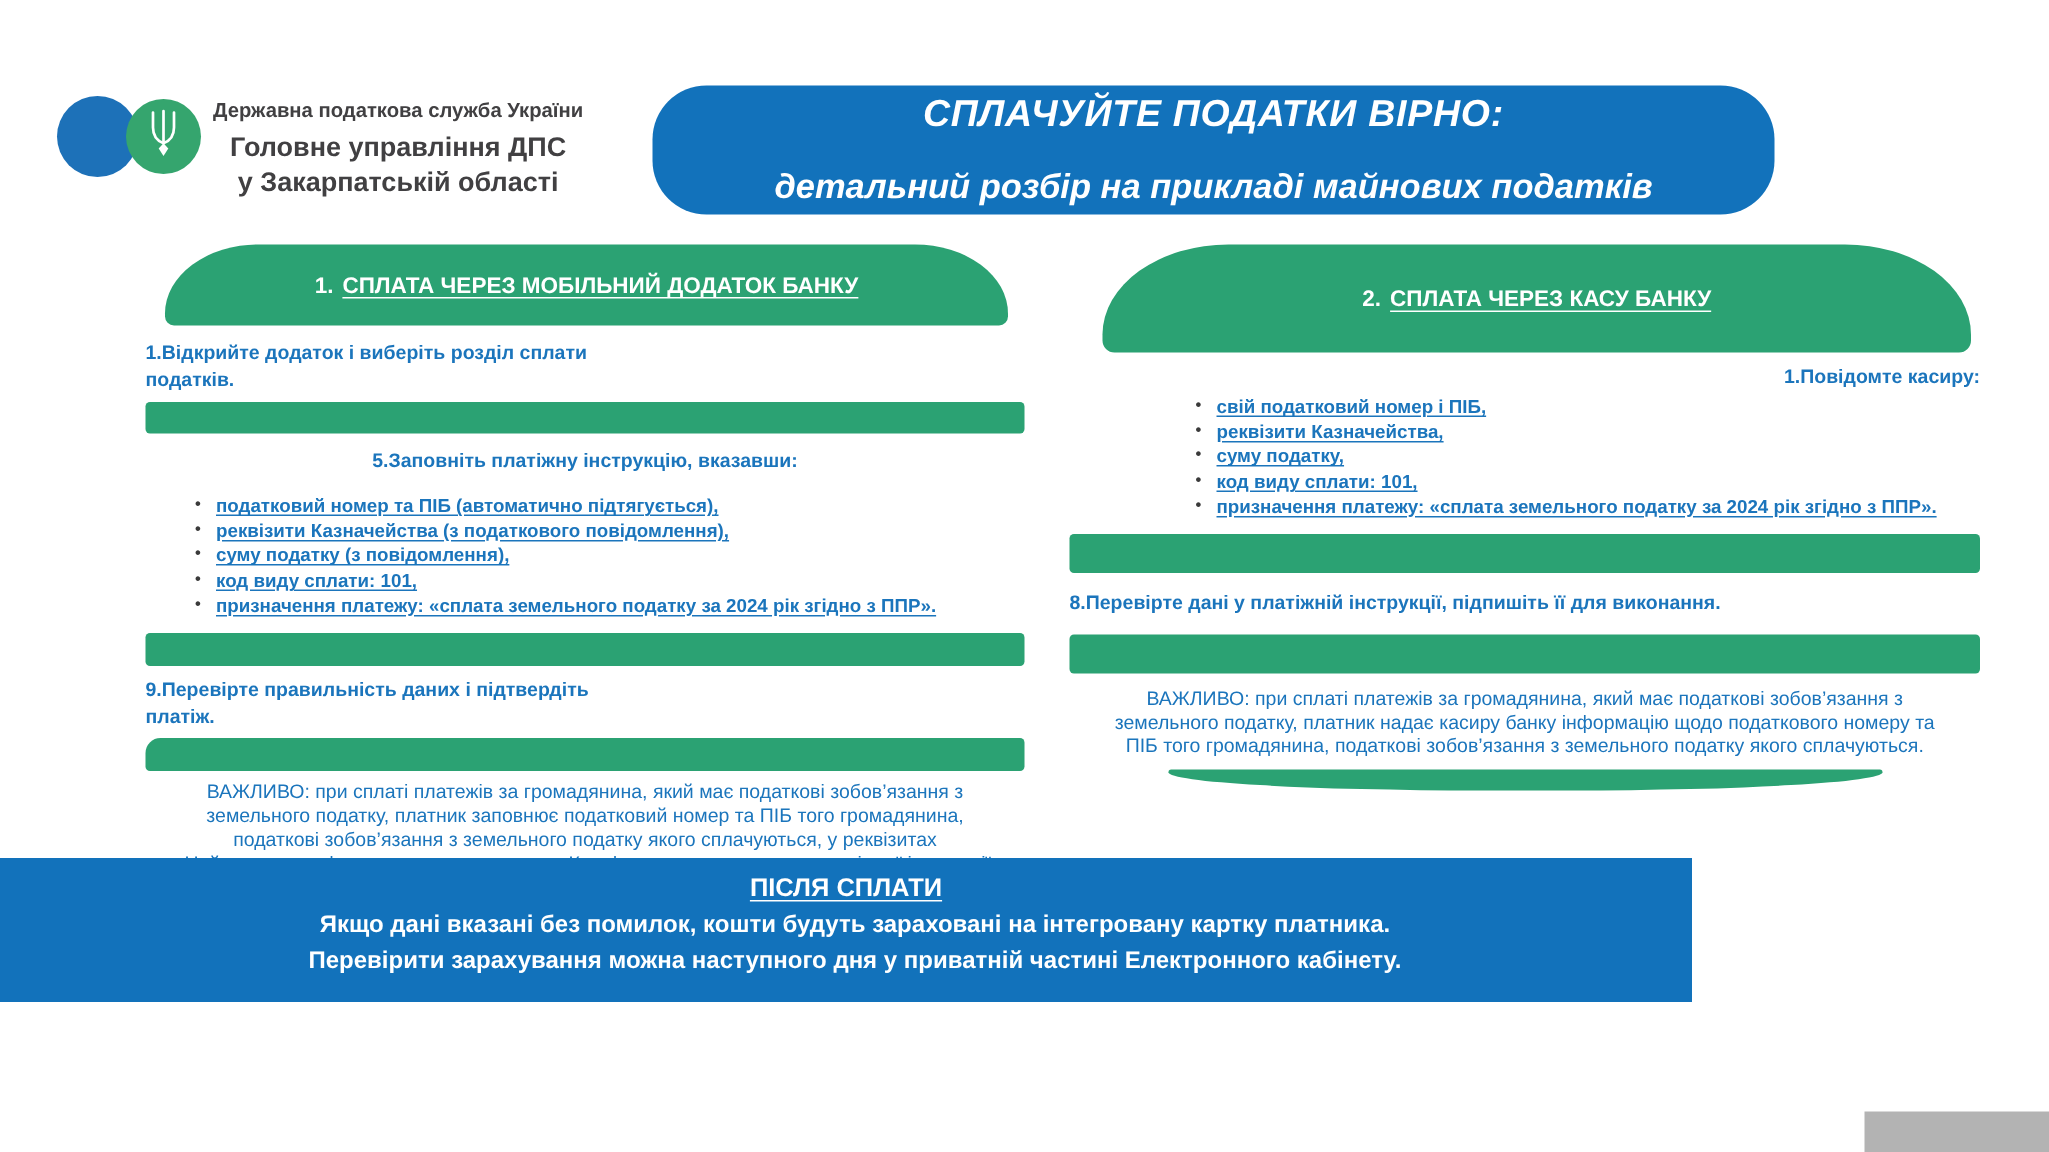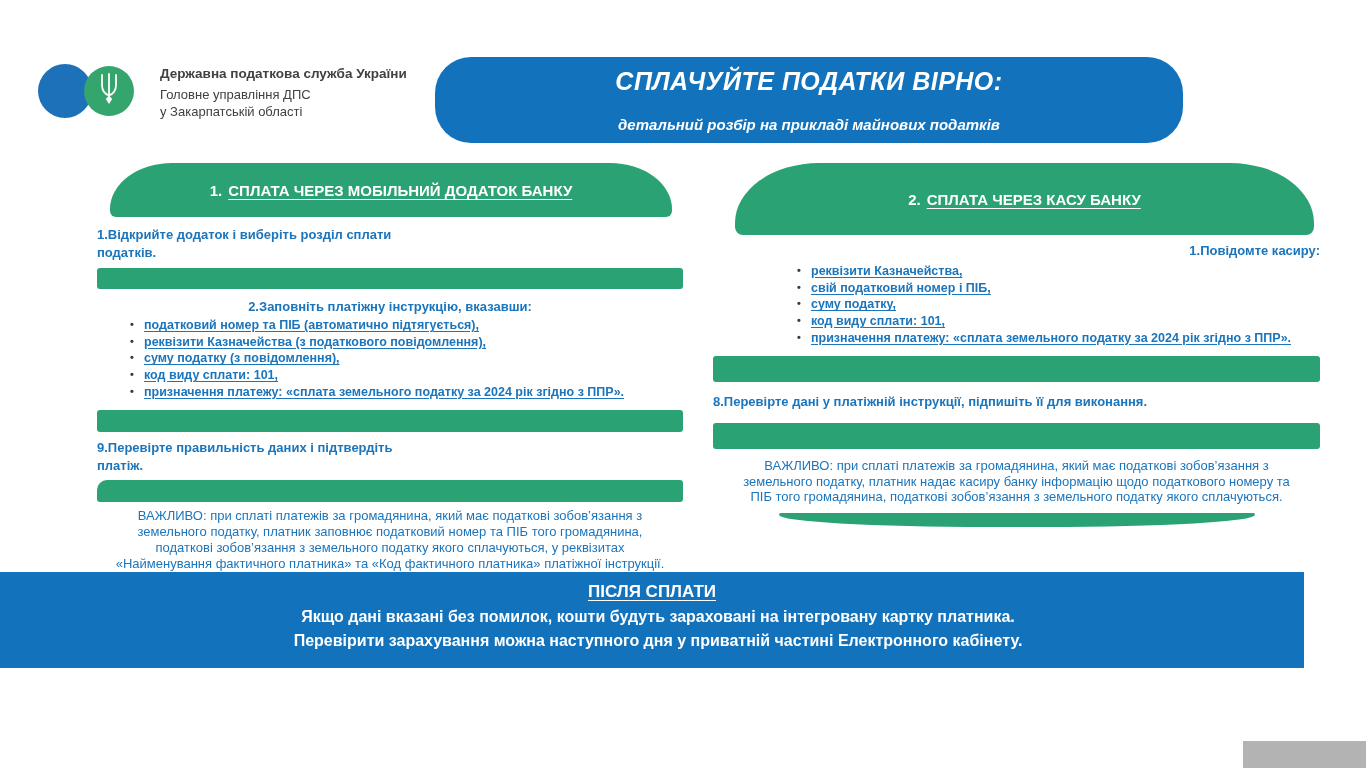--- a/index.html
+++ b/index.html
@@ -17,33 +17,33 @@
     width:1366px;height:768px;
     background:#ffffff;
     overflow:hidden;
   }
 
   
   .logo{position:absolute;left:38px;top:60px;display:flex;align-items:flex-start;}
   .logo-circles{position:relative;width:100px;height:72px;}
   .circle-blue{position:absolute;left:0;top:4px;width:54px;height:54px;border-radius:50%;background:#1D71B8;}
   .circle-green{position:absolute;left:46px;top:6px;width:50px;height:50px;border-radius:50%;background:#35A56E;display:flex;align-items:center;justify-content:center;}
-  .logo-text{margin-left:22px;padding-top:6px;color:var(--logo-text);}
+  .logo-text{margin-left:4px;padding-top:6px;color:var(--logo-text);text-align:center;}
   .logo-text .l1{font-size:13.5px;font-weight:bold;margin-bottom:6px;}
-  .logo-text .l2{font-size:13px;font-weight:normal;line-height:1.3;}
+  .logo-text .l2{font-size:18px;font-weight:bold;line-height:1.3;}
 
   
   .banner{
     position:absolute;left:435px;top:57px;width:748px;height:86px;
     background:var(--blue);border-radius:36px;
     display:flex;flex-direction:column;align-items:center;justify-content:center;
     color:#ffffff;text-align:right;font-style:italic;
   }
   .banner .t1{font-size:25px;font-weight:bold;letter-spacing:.5px;}
-  .banner .t2{font-size:15px;font-weight:bold;margin-top:20px;}
+  .banner .t2{font-size:23px;font-weight:bold;margin-top:20px;}
 
   
   .col{position:absolute;top:163px;color:var(--link);}
   .col-left{left:97px;width:586px;}
   .col-right{left:713px;width:607px;}
 
   .col-header{
     background:var(--green);color:#ffffff;font-weight:bold;font-size:15px;
     display:flex;align-items:center;justify-content:center;text-align:center;
   }
@@ -74,41 +74,41 @@
   }
 
   .important{
     font-size:13px;font-weight:normal;text-align:center;line-height:1.22;
   }
 
   
   .col-left .step-1{margin-top:9px;}
   .col-left .bar-1{margin-top:7px;height:21px;width:586px;}
   .col-left .step2-heading{margin-top:10px;font-size:13px;font-weight:bold;text-align:center;}
-  .col-left .bullets{margin-top:4px;padding-left:33px;padding-right:6px;}
+  .col-left .bullets{margin-top:16px;padding-left:33px;padding-right:6px;}
   .col-left .bar-2{margin-top:11px;height:22px;width:586px;}
   .col-left .step-3{margin-top:7px;}
   .col-left .bar-3{margin-top:6px;height:22px;width:586px;border-radius:10px 3px 3px 3px;}
   .col-left .important{margin-top:6px;padding:0 18px;}
 
   
   .col-right .step1-heading{margin-top:8px;font-size:13px;font-weight:bold;text-align:right;}
   .col-right .bullets{margin-top:6px;padding-left:84px;padding-right:6px;}
   .col-right .bar-1{margin-top:11px;height:26px;width:607px;}
   .col-right .step-2{margin-top:11px;}
   .col-right .bar-2{margin-top:12px;height:26px;width:607px;}
   .col-right .important{margin-top:9px;padding:0 24px;}
   .curve-bar{
     margin:8px auto 0 auto;width:476px;height:14px;background:var(--green);
     border-radius:2px 2px 50% 50% / 2px 2px 100% 100%;
   }
 
   
   .footer-band{
-    position:absolute;left:0;top:572px;width:1304px;height:96px;
+    position:absolute;left:0;top:572px;width:1128px;height:96px;
     background:var(--blue);color:#ffffff;text-align:center;
   }
   .footer-band .f-title{
     margin-top:10px;font-size:17px;font-weight:bold;
     text-decoration:underline;text-underline-offset:3px;
   }
   .footer-band .f-line{font-size:16px;font-weight:bold;margin-top:6px;padding-left:12px;}
 
   .gray-block{
     position:absolute;right:0;bottom:0;width:123px;height:27px;background:var(--gray);
@@ -145,21 +145,21 @@
   </div>
 
   <div class="col col-left">
     <div class="col-header">
       <span class="num">1.</span>
       <span>СПЛАТА ЧЕРЕЗ МОБІЛЬНИЙ ДОДАТОК БАНКУ</span>
     </div>
     <div class="step step-1">1.Відкрийте додаток і виберіть розділ сплати
 податків.</div>
     <div class="bar bar-1"></div>
-    <div class="step2-heading">2.Заповніть платіжну інструкцію, вказавши:</div>
+    <div class="step2-heading">5.Заповніть платіжну інструкцію, вказавши:</div>
     <ul class="bullets">
         <li>податковий номер та ПІБ (автоматично підтягується),</li>
         <li>реквізити Казначейства (з податкового повідомлення),</li>
         <li>суму податку (з повідомлення),</li>
         <li>код виду сплати: 101,</li>
         <li>призначення платежу: «сплата земельного податку за 2024 рік згідно з ППР».</li>
       </ul>
     <div class="bar bar-2"></div>
     <div class="step step-3">9.Перевірте правильність даних і підтвердіть
 платіж.</div>
@@ -167,22 +167,22 @@
     <div class="important">ВАЖЛИВО: при сплаті платежів за громадянина, який має податкові зобов’язання з земельного податку, платник заповнює податковий номер та ПІБ того громадянина, податкові зобов’язання з земельного податку якого сплачуються, у реквізитах «Найменування фактичного платника» та «Код фактичного платника» платіжної інструкції.</div>
   </div>
 
   <div class="col col-right">
     <div class="col-header">
       <span class="num">2.</span>
       <span>СПЛАТА ЧЕРЕЗ КАСУ БАНКУ</span>
     </div>
     <div class="step1-heading">1.Повідомте касиру:</div>
     <ul class="bullets">
+        <li>свій податковий номер і ПІБ,</li>
         <li>реквізити Казначейства,</li>
-        <li>свій податковий номер і ПІБ,</li>
         <li>суму податку,</li>
         <li>код виду сплати: 101,</li>
         <li>призначення платежу: «сплата земельного податку за 2024 рік згідно з ППР».</li>
       </ul>
     <div class="bar bar-1"></div>
     <div class="step step-2">8.Перевірте дані у платіжній інструкції, підпишіть її для виконання.</div>
     <div class="bar bar-2"></div>
     <div class="important">ВАЖЛИВО: при сплаті платежів за громадянина, який має податкові зобов’язання з земельного податку, платник надає касиру банку інформацію щодо податкового номеру та ПІБ того громадянина, податкові зобов’язання з земельного податку якого сплачуються.</div>
     <div class="curve-bar"></div>
   </div>

